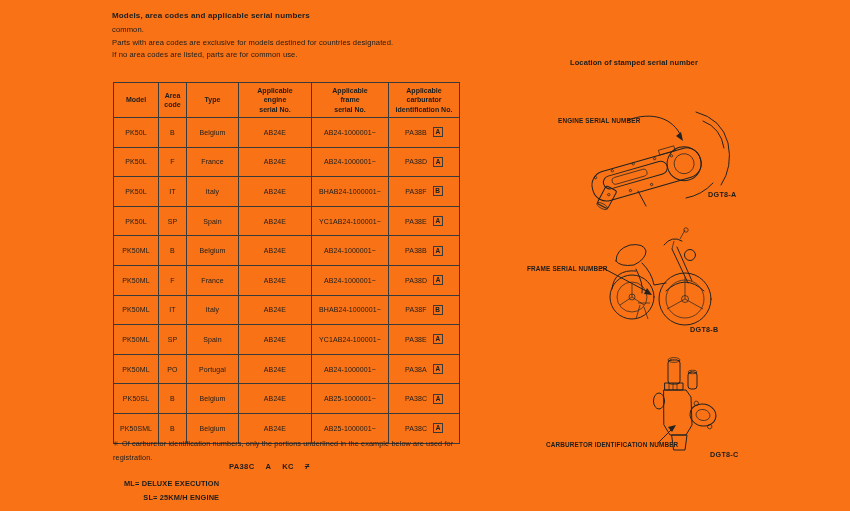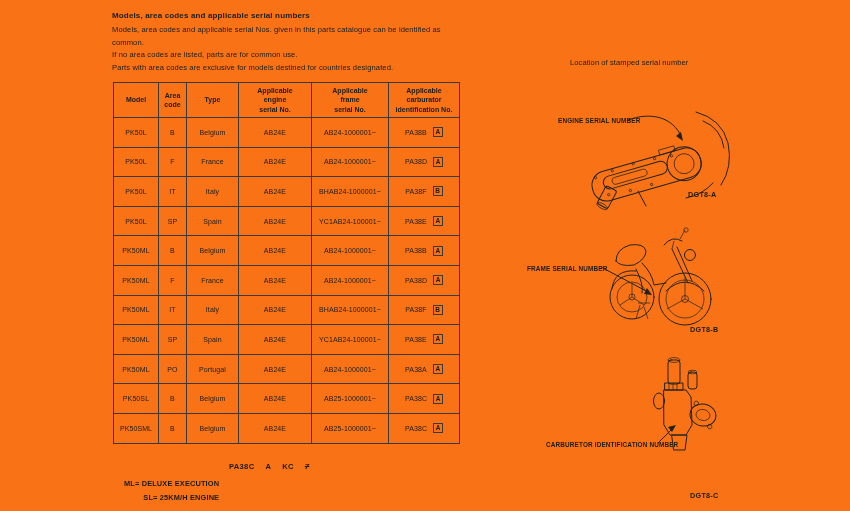--- a/index.html
+++ b/index.html
@@ -30,49 +30,48 @@
     font-size:6.5px;text-align:center;font-weight:bold;
   }
   
   .footnote{position:absolute;left:113px;top:437px;font-size:7.3px;line-height:13px;letter-spacing:.1px;width:355px;}
   .footnote .marker{font-family:"DejaVu Sans",sans-serif;font-size:7px;margin-right:3px;}
   .example{position:absolute;left:229px;top:462px;font-size:7.6px;font-weight:bold;display:flex;letter-spacing:.3px;}
   .example span{margin-right:11px;}
   .example .crossed{font-style:italic;text-decoration:line-through;margin-right:0;}
   .legend{position:absolute;left:124px;top:477px;font-size:7.4px;font-weight:bold;line-height:14.2px;letter-spacing:.15px;text-align:right;}
   
-  .loc-heading{position:absolute;left:570px;top:58px;font-size:7.5px;font-weight:normal;letter-spacing:.1px;}
+  .loc-heading{position:absolute;left:570px;top:58px;font-size:7.5px;font-weight:bold;letter-spacing:.1px;}
   .fig-label{position:absolute;font-size:6.4px;font-weight:bold;letter-spacing:.15px;white-space:nowrap;}
   .lbl-engine{left:558px;top:117px;}
   .lbl-frame{left:527px;top:265px;}
   .lbl-carb{left:546px;top:441px;}
   .fig-caption{position:absolute;font-size:7.2px;font-weight:bold;letter-spacing:.3px;}
-  .cap-a{left:688px;top:190px;}
+  .cap-a{left:708px;top:190px;}
   .cap-b{left:690px;top:325px;}
-  .cap-c{left:690px;top:450px;margin-top:41px;}
+  .cap-c{left:710px;top:450px;}
   .fig-svg{position:absolute;}
   .svg-a{left:580px;top:109px;}
   .svg-b{left:600px;top:227px;}
   .svg-c{left:628px;top:355px;}
   svg .ln{fill:none;stroke:#222;stroke-width:1;stroke-linecap:round;stroke-linejoin:round;}
   svg .thin{fill:none;stroke:#222;stroke-width:.7;}
   svg .fillhead{fill:#222;stroke:none;}
 </style>
 </head>
 <body>
 
 <div class="page">
 
   <h1 class="doc-title">Models, area codes and applicable serial numbers</h1>
 
   <div class="intro-lines">
-    <div>Models, area codes and applicable serial Nos. given in this parts catalogue can be identified as</div>
     <div>common.</div>
+    <div>Parts with area codes are exclusive for models destined for countries designated.</div>
     <div>If no area codes are listed, parts are for common use.</div>
-    <div>Parts with area codes are exclusive for models destined for countries designated.</div>
   </div>
 
   <table class="models">
     <colgroup>
       <col style="width:45px">
         <col style="width:28px">
         <col style="width:52px">
       <col style="width:73px">
         <col style="width:77px">
         <col style="width:71px">
@@ -244,20 +243,24 @@
       <td>
         <span class="carb-cell-inner">
           <span class="carb-code">PA38C</span>
           <span class="boxed-letter">A</span>
         </span>
       </td>
     </tr>
   </tbody>
   </table>
 
+  <div class="footnote">
+    <div><span class="marker">✳</span><span>Of carburetor identification numbers, only the portions underlined in the example below are used for</span></div>
+    <div>registration.</div>
+  </div>
 
   <div class="example">
     <span>PA38C</span>
     <span>A</span>
     <span>KC</span>
     <span class="crossed">7</span>
   </div>
 
   <div class="legend">
     <div>ML= DELUXE EXECUTION</div>

